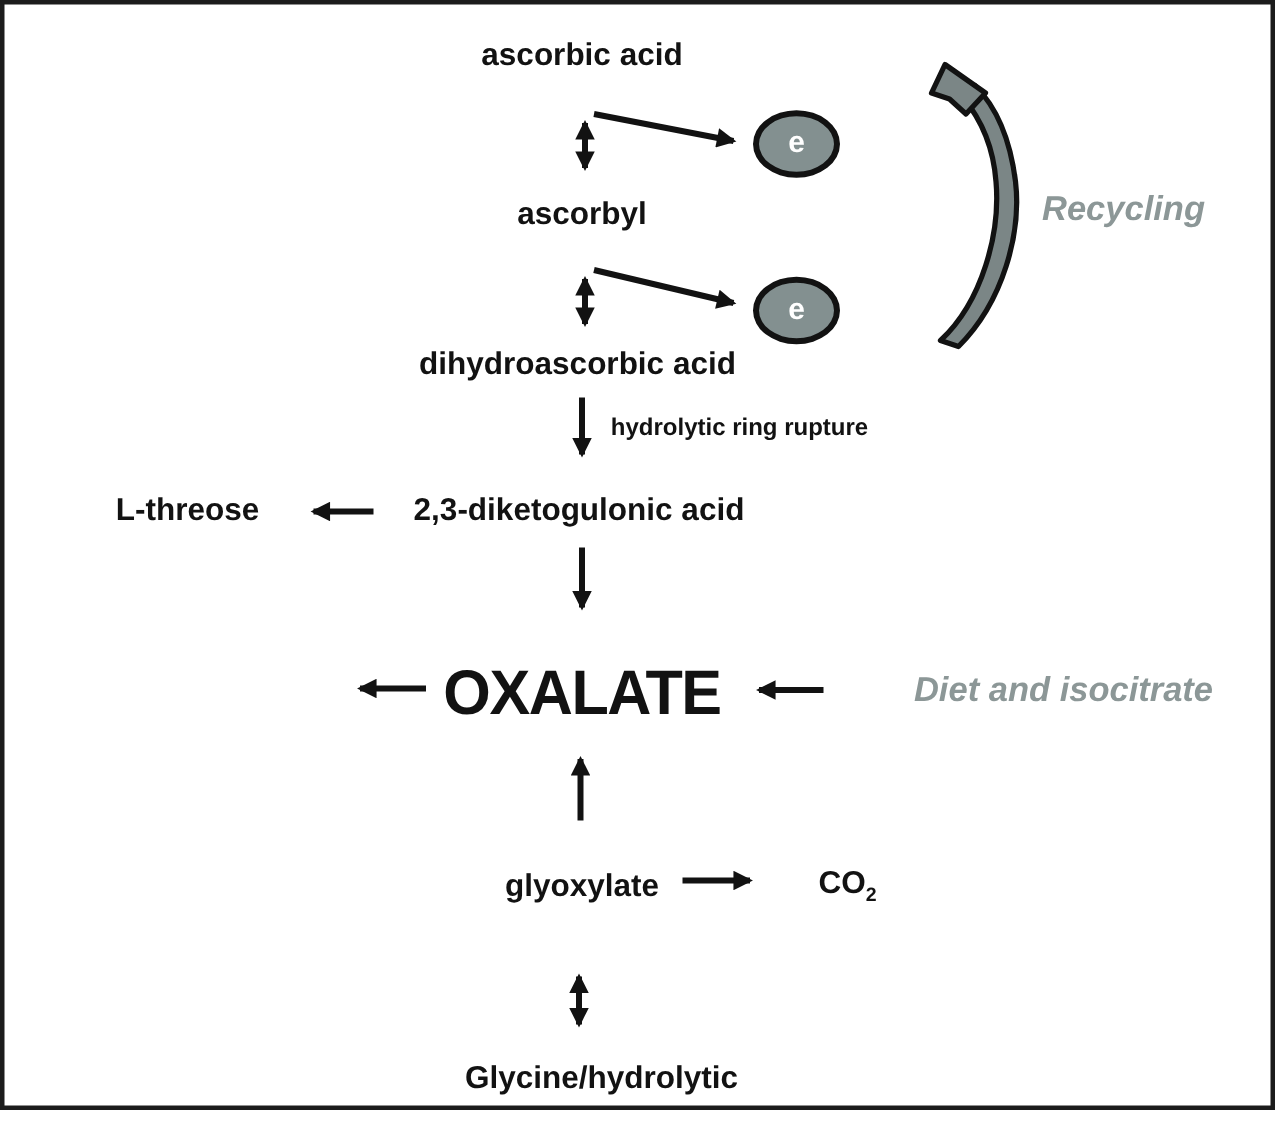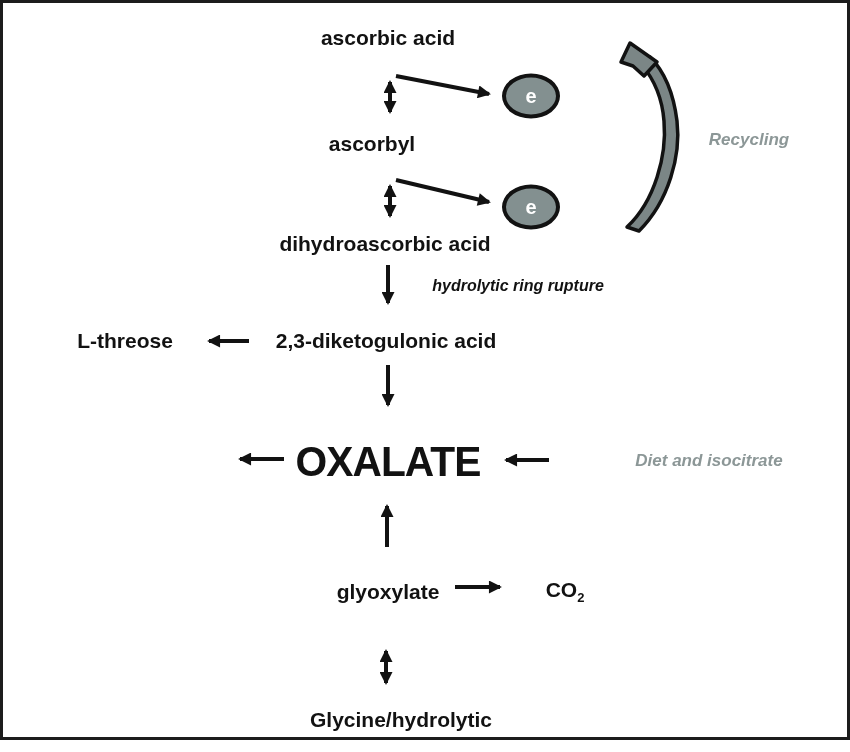--- a/index.html
+++ b/index.html
@@ -35,21 +35,21 @@
     font-size: 16px;
   }
   .node.oxalate {
     font-size: 42px;
     letter-spacing: -1px;
     transform: translate(-50%, -50%) scaleX(0.97);
   }
   .node.gray {
     color: #8c9797;
     font-style: italic;
-    font-size: 17px;
+    font-size: 23px;
   }
   .node sub {
     font-size: 13px;
     line-height: 0;
   }
   .e-circle {
     position: absolute;
     transform: translate(-50%, -50%);
     width: 50px;
     height: 37px;
@@ -105,25 +105,25 @@
              C 670,86 659,66 647,54
              L 639,62
              C 649,74 659,92 661,118
              C 664,152 652,198 624,224
              Z" fill="#7b8686" stroke="#121212" stroke-width="3.5" stroke-linejoin="round"></path>
     <polygon points="627,40 654,59 641,73 630,63 618,59" fill="#7b8686" stroke="#121212" stroke-width="3.5" stroke-linejoin="round"></polygon>
   </svg>
 
   <div class="node" style="left:385px; top:34px;">ascorbic acid</div>
 
-  <div class="node" style="left:369px; top:140px;">ascorbyl</div>
+  <div class="node" style="left:385px; top:140px;">ascorbyl</div>
 
   <div class="node" style="left:382px; top:240px;">dihydroascorbic acid</div>
 
-  <div class="node small" style="left:515px; top:283px;font-style:italic;">hydrolytic ring rupture</div>
+  <div class="node small" style="left:490px; top:283px;">hydrolytic ring rupture</div>
 
   <div class="node" style="left:122px; top:337px;">L-threose</div>
 
   <div class="node" style="left:383px; top:337px;text-align:center;">2,3-diketogulonic acid</div>
 
   <div class="node oxalate" style="left:385px; top:459px;">OXALATE</div>
 
 
   <div class="node gray" style="left:706px; top:457px;">Diet and isocitrate</div>
 

